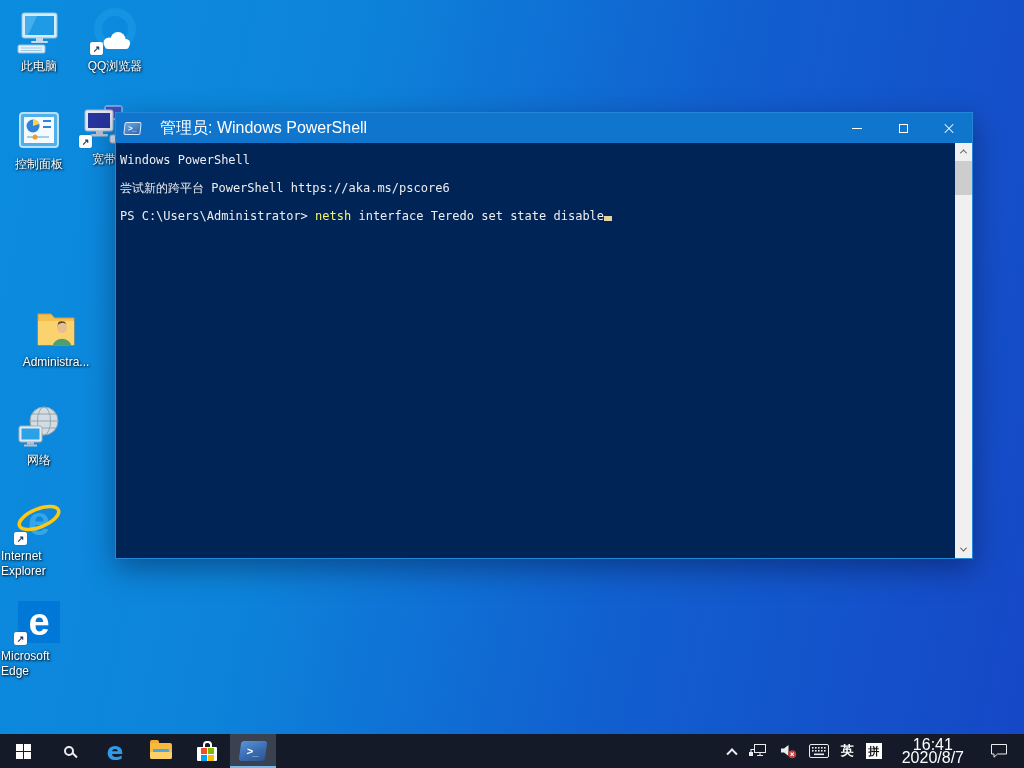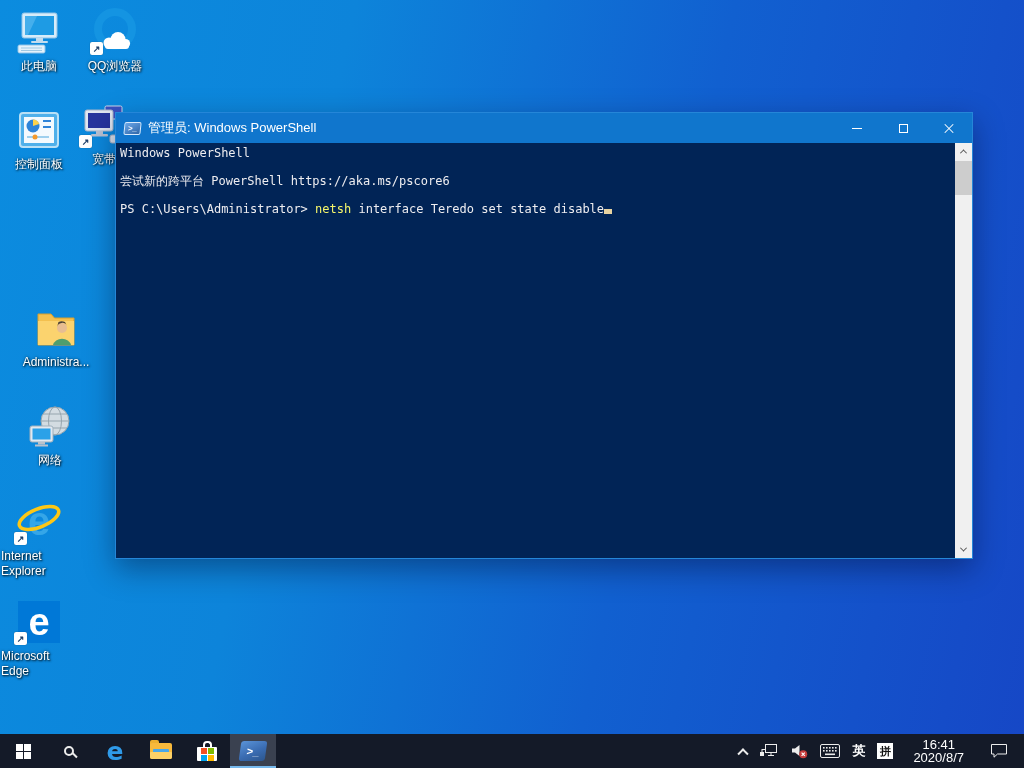--- a/index.html
+++ b/index.html
@@ -17,31 +17,31 @@
   .badge { position:absolute; left:-1px; bottom:1px; width:13px; height:13px; background:#fff; border-radius:2px;
            box-shadow:0 0 1px rgba(0,0,0,.5); display:flex; align-items:center; justify-content:center;
            font-size:9px; font-weight:bold; color:#1c3e68; }
   
   #ps-window { position:absolute; left:115px; top:112px; width:858px; height:447px; z-index:10;
                border:1px solid #2586d8; box-shadow:0 10px 28px rgba(0,0,30,.38); background:#012456; }
   .titlebar { height:30px; background:#1076cd; display:flex; align-items:center; padding-left:8px; }
   .ps-mini { width:17px; height:13px; border-radius:2px; background:linear-gradient(150deg,#6aa6e8,#2f66a8);
              border:1px solid #d9eafc; transform:skewX(-6deg); display:flex; align-items:center; justify-content:center;
              color:#fff; font-size:8px; font-weight:bold; line-height:1; }
-  .title-text { color:#fff; font-size:13px; margin-left:7px; flex:1; white-space:nowrap; }
+  .title-text { color:#fff; font-size:16px; margin-left:19px; flex:1; white-space:nowrap; }
   .tb-btn { width:46px; height:30px; display:flex; align-items:center; justify-content:center; position:relative; }
   .min-bar { width:10px; height:1px; background:#fff; }
   .max-box { width:9px; height:9px; border:1px solid #fff; }
   .x-wrap { position:relative; width:12px; height:12px; }
   .x-wrap i { position:absolute; left:0; top:5.5px; width:12px; height:1px; background:#fff; }
   .x-wrap i:first-child { transform:rotate(45deg); }
   .x-wrap i:last-child  { transform:rotate(-45deg); }
   .terminal { position:relative; width:100%; height:415px; background:#012456; overflow:hidden;
               font-family:"DejaVu Sans Mono","Liberation Mono",monospace; font-size:12px; line-height:14px;
-              color:#eeedf0; padding:3px 22px 0 4px; }
+              color:#eeedf0; padding:10px 22px 0 4px; }
   .t-line { min-height:14px; white-space:pre; }
   .cmd { color:#f5f56a; }
   .cursor { display:inline-block; width:8px; height:5px; background:#e7d3a1; transform:translateY(1px); }
   .scrollbar { position:absolute; top:30px; right:0; width:17px; height:415px; background:#f0f0f0; }
   .sb-arrow { position:absolute; left:0; width:17px; height:17px; display:flex; align-items:center; justify-content:center; }
   .sb-arrow.bottom { bottom:0; }
   .chev { width:5px; height:5px; border-left:1.5px solid #505050; border-top:1.5px solid #505050; }
   .chev.up   { transform:rotate(45deg) translate(1px,1px); }
   .chev.down { transform:rotate(225deg) translate(1px,1px); }
   .sb-thumb { position:absolute; left:0; top:18px; width:17px; height:34px; background:#cdcdcd; }
@@ -67,21 +67,21 @@
   .sq-r{background:#f25022}.sq-g{background:#7fba00}.sq-b{background:#00a4ef}.sq-y{background:#ffb900}
   .ps-badge { width:26px; height:20px; border-radius:3px; background:linear-gradient(155deg,#5a93d8 0%,#3a6cb2 55%,#2c568e 100%);
               transform:skewX(-8deg); display:flex; align-items:center; justify-content:center;
               color:#fff; font-size:11px; font-weight:bold; line-height:1; }
   .tray { margin-left:auto; display:flex; align-items:center; height:100%; padding-right:4px; }
   .tray-btn { height:100%; display:flex; align-items:center; justify-content:center; padding:0 6px; color:#fff; }
   .chev-up { width:8px; height:8px; border-left:2px solid #ececec; border-top:2px solid #ececec; transform:rotate(45deg) translate(2px,2px); }
   .ime-en { font-size:13px; font-weight:bold; color:#fff; }
   .ime-py { width:16px; height:16px; background:#fff; color:#111; font-size:11px; font-weight:bold;
             display:flex; align-items:center; justify-content:center; }
-  .clock { font-size:13px; line-height:13px; text-align:center; color:#fff; padding:0 8px; }
+  .clock { font-size:16px; line-height:13px; text-align:center; color:#fff; padding:0 8px; }
 </style>
 </head>
 <body>
 
 <div id="screen">
 
   <div class="icon-cell" style="left:1px;top:8px">
     <div class="glyph">
       <svg viewBox="0 0 48 48" width="48" height="48">
         <rect x="7" y="5" width="35" height="25" rx="2" fill="#d6ecfa" stroke="#8fc3e8"></rect>
@@ -151,21 +151,21 @@
         <path d="M6 10 h13 l3.5 4 H42 v27 H6 Z" fill="#f3c04f" stroke="#d59e2e"></path>
         <path d="M6 17 h36 v24 H6 Z" fill="#fbd36e"></path>
         <circle cx="30" cy="24" r="5" fill="#e7bd92"></circle>
         <path d="M25 23 a5.3 5.3 0 0 1 10 -1 l-2 -4 a6 5 0 0 0 -6.5 0 z" fill="#4a4038"></path>
         <path d="M21 41 a9.2 8 0 0 1 18 0 z" fill="#4f9e6e"></path>
       </svg>
     </div>
     <div class="icon-label">Administra...</div>
   </div>
 
-  <div class="icon-cell" style="left:12px;top:402px">
+  <div class="icon-cell" style="left:1px;top:402px">
     <div class="glyph">
       <svg viewBox="0 0 48 48" width="48" height="48">
         <circle cx="29" cy="19" r="14" fill="#d3dce2" stroke="#96a5ae"></circle>
         <ellipse cx="29" cy="19" rx="6.5" ry="14" fill="none" stroke="#96a5ae"></ellipse>
         <line x1="15" y1="19" x2="43" y2="19" stroke="#96a5ae"></line>
         <line x1="17" y1="12" x2="41" y2="12" stroke="#96a5ae"></line>
         <line x1="17" y1="26" x2="41" y2="26" stroke="#96a5ae"></line>
         <rect x="4" y="24" width="23" height="16" rx="2" fill="#e2e8f0" stroke="#9fb0bc"></rect>
         <rect x="6.5" y="26.5" width="18" height="11" fill="#2ba1e8"></rect>
         <rect x="12" y="40" width="7" height="2.5" fill="#b9c2cc"></rect>

